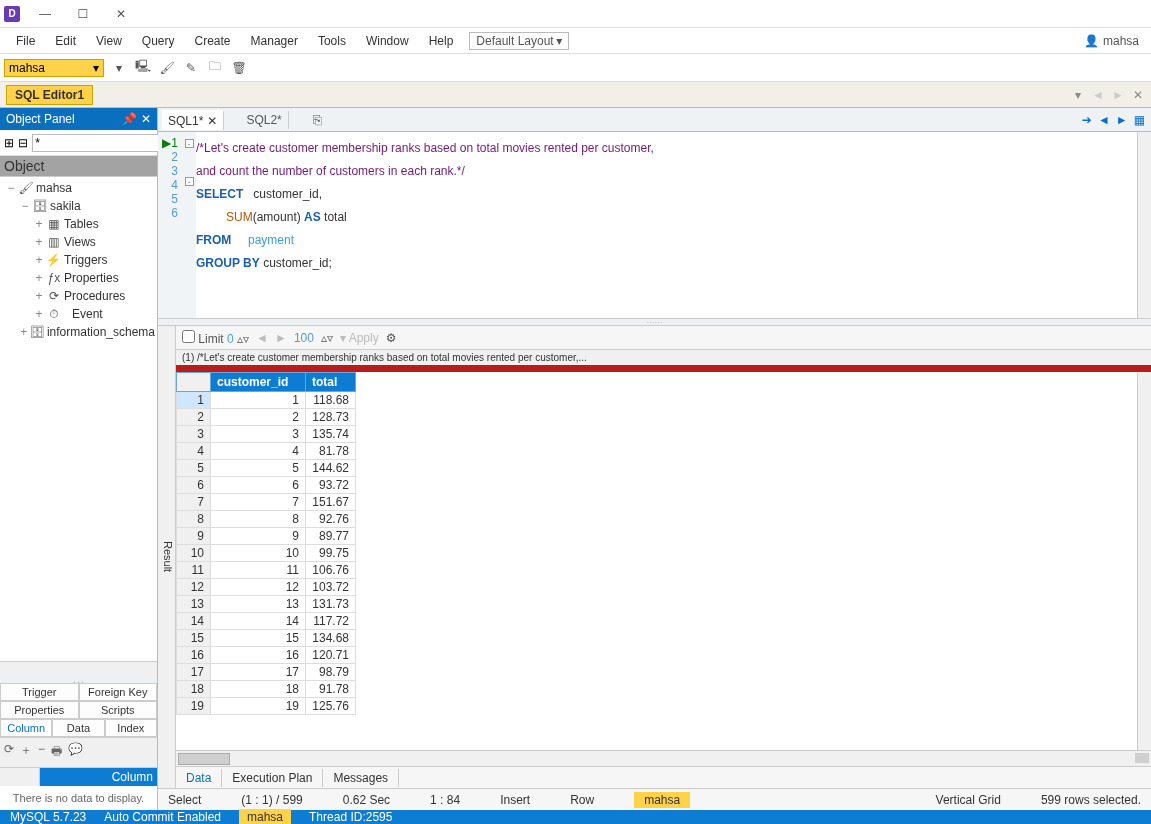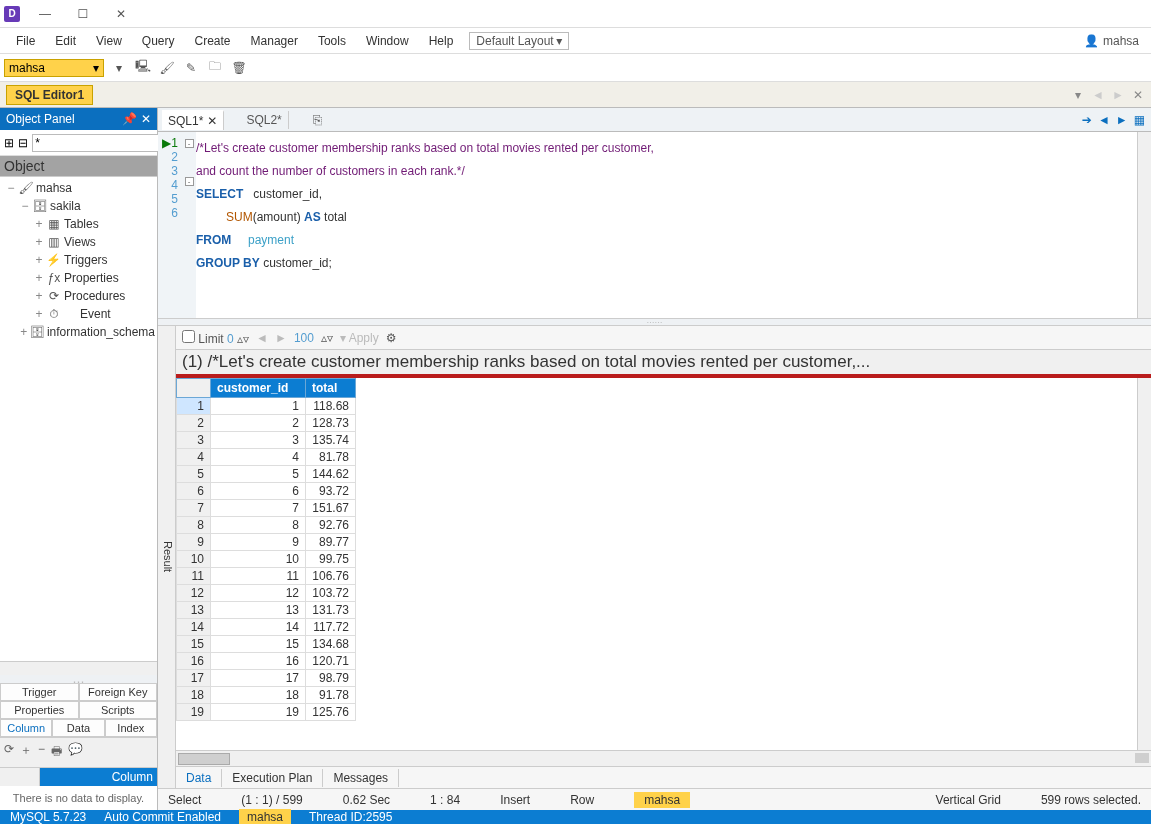--- a/index.html
+++ b/index.html
@@ -53,21 +53,21 @@
 .fold{width:9px;height:9px;border:1px solid #999;margin:3px auto 4px;font-size:8px;line-height:7px;text-align:center;color:#666;background:#fff}
 .code{flex:1;font-family:Consolas,monospace;font-size:14px;padding-top:4px;line-height:22px;white-space:pre;color:#333;background:#fff}
 .cm-comment{color:#701a75}.cm-kw{color:#1a5faa;font-weight:bold}.cm-func{color:#b25600}.cm-id{color:#3ba0c7}
 .splitter{height:8px;background:#eef1f4;border-top:1px solid #ccc;border-bottom:1px solid #ccc;display:flex;align-items:center;justify-content:center;color:#bbb;font-size:8px}
 .result{flex:1;display:flex;flex-direction:column;min-height:0}
 .res-side{width:18px;background:#f0f0f0;border-right:1px solid #ccc;writing-mode:vertical-rl;text-orientation:mixed;font-size:11px;text-align:center;padding:4px 1px;color:#333}
 .res-wrap{display:flex;flex:1;min-height:0}
 .res-main{flex:1;display:flex;flex-direction:column;min-height:0}
 .res-toolbar{height:24px;display:flex;align-items:center;gap:7px;padding:0 6px;border-bottom:1px solid #ccc;color:#555;background:#f6f6f6}
 .res-toolbar .num{color:#549dd0}
-.res-caption{background:#f0f0f0;padding:2px 6px;font-size:17px;border-bottom:4px solid #b91c1c;color:#333}
+.res-caption{background:#f0f0f0;padding:2px 6px;font-size:10px;border-bottom:7px solid #b91c1c;color:#333}
 .grid-scroll{flex:1;overflow:auto;background:#fff;position:relative}
 table.grid{border-collapse:collapse;font-size:12px}
 table.grid th{background:#0c7dd2;color:#fff;font-weight:bold;padding:2px 6px;border:1px solid #6ba7d6;text-align:left}
 table.grid th.rowh{background:#f0f0f0;color:#333;width:34px;text-align:right}
 table.grid td{border:1px solid #ddd;padding:1px 6px;text-align:right;color:#333}
 table.grid td.rowh{background:#f0f0f0;text-align:right;width:34px}
 table.grid td.rowh.sel{background:#cfe6ff}
 .grid-hscroll{height:16px;background:#f0f0f0;border-top:1px solid #ccc;position:relative}
 .grid-hscroll::before{content:"";position:absolute;left:2px;top:2px;width:50px;height:10px;background:#cfcfcf;border:1px solid #aaa}
 .grid-hscroll::after{content:"";position:absolute;right:2px;top:2px;width:14px;height:10px;background:#cfcfcf}
@@ -182,21 +182,21 @@
           <span style="margin-left:2px">Properties</span>
         </div>
         <div class="tree-row ind2">
           <span class="exp">+</span>
           <span class="ico">⟳</span>
           <span style="margin-left:2px">Procedures</span>
         </div>
         <div class="tree-row ind2">
           <span class="exp">+</span>
           <span class="ico">⏱</span>
-          <span style="margin-left:18px">Event</span>
+          <span style="margin-left:10px">Event</span>
         </div>
         <div class="tree-row ind1">
           <span class="exp">+</span>
           <span class="ico">🗄</span>
           <span style="margin-left:2px">information_schema</span>
         </div>
       </div>
     <div class="op-scroll"></div>
     <div style="height:8px;background:#eef1f4;text-align:center;color:#bbb">⋯</div>
     <div class="op-bottom">

